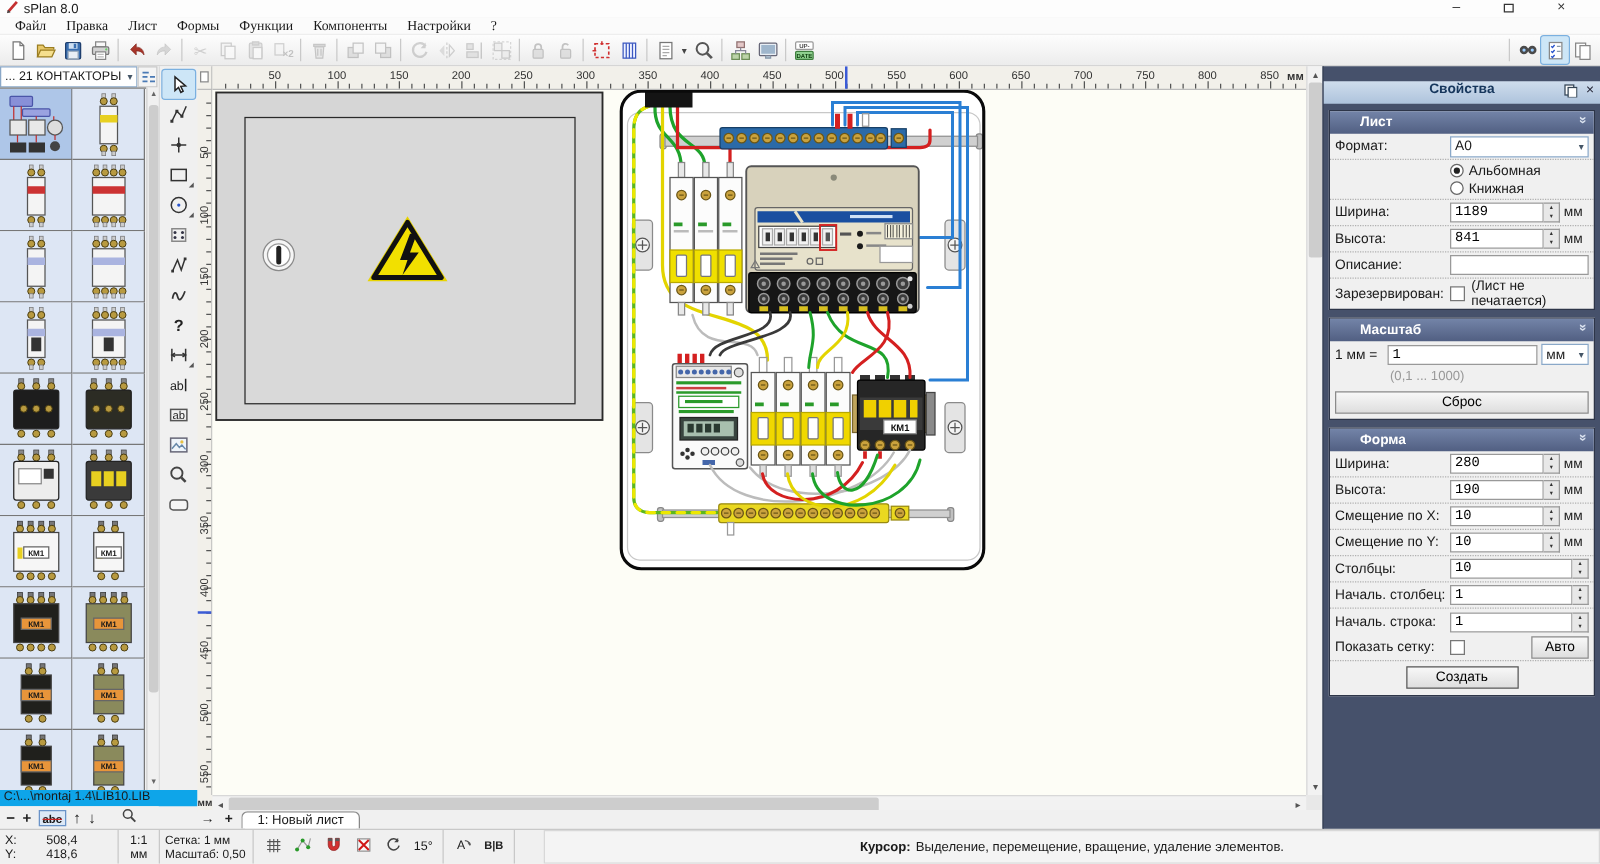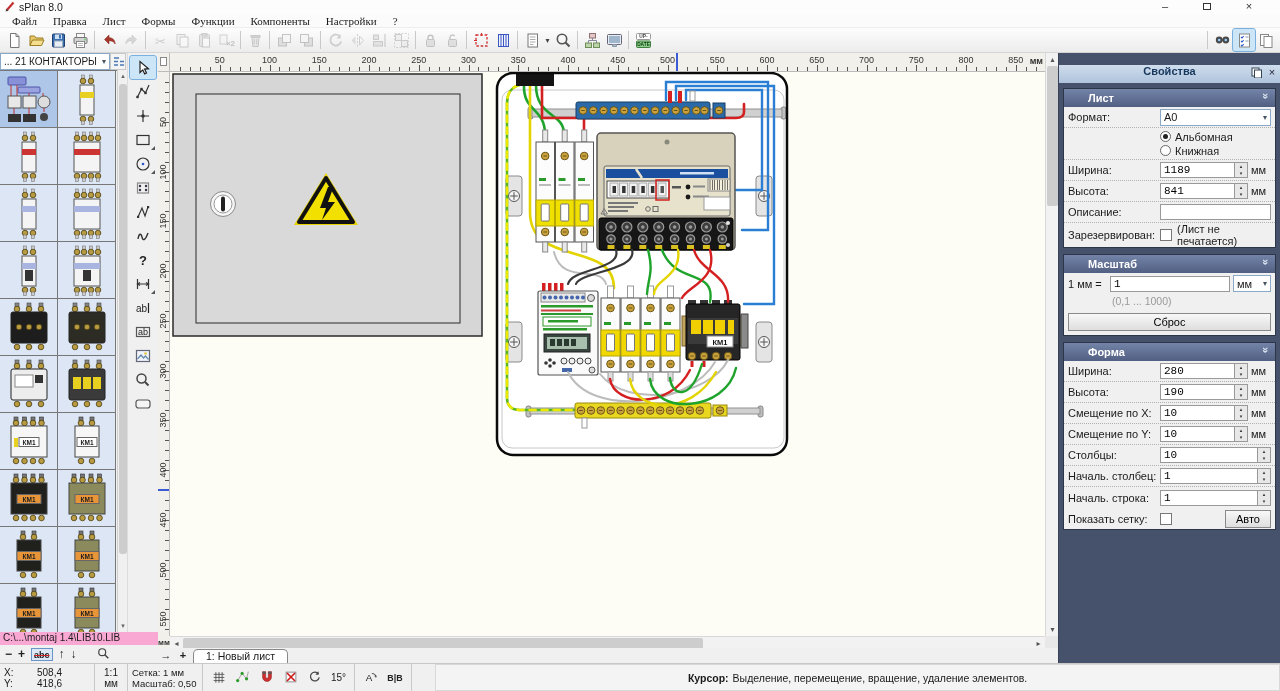--- a/index.html
+++ b/index.html
@@ -31,21 +31,21 @@
   #lib-head { display:flex; height:17px; }
   #lib-combo { width:110px; height:17px; background:#fff; border:1px solid #8aa8c8; display:flex; align-items:center; justify-content:space-between; padding:0 3px; font-size:10px; }
   #lib-tree-btn { width:16px; height:17px; display:flex; align-items:center; justify-content:center; background:#f4f4f4; border:1px solid #c8c8c8; }
   #lib-cells { position:absolute; left:0; top:17px; width:117px; height:562px; overflow:hidden; display:flex; flex-wrap:wrap; align-content:flex-start; border-top:1px solid #777; }
   .lib-cell { width:58px; height:57px; border-right:1px solid #777; border-bottom:1px solid #777; background:#dde6f4; display:flex; align-items:center; justify-content:center; }
   .lib-cell.selected { background:#aec6e8; }
   #lib-scroll { position:absolute; left:117px; top:17px; width:10px; height:562px; background:#f0f0f0; border-left:1px solid #d0d0d0; font-size:7px; color:#666; text-align:center; }
   #lib-scroll .thumb { position:absolute; left:1px; top:14px; width:8px; height:470px; background:#cdcdcd; border-radius:3px; }
   #lib-scroll .sarr { position:absolute; left:0; width:10px; height:12px; line-height:12px; }
 
-  #lib-info { position:absolute; left:0; top:632px; width:158px; height:13px; font-size:10px; padding-left:3px; background:#f9a8d4; white-space:nowrap; }
+  #lib-info { position:absolute; left:0; top:632px; width:158px; height:13px; font-size:10px; padding-left:3px; background:#0ea5e9; white-space:nowrap; }
   #lib-buttons { position:absolute; left:0; top:645px; width:127px; height:18px; display:flex; align-items:center; gap:6px; padding-left:5px; background:#f0f0f0; }
   .lb-btn { font-size:12px; font-weight:bold; color:#222; line-height:14px; }
   .lb-abc { font-size:9px; font-weight:bold; text-decoration:line-through; text-decoration-color:#cc2222; border:1px solid #6a93c8; background:#dce8f6; padding:0 2px; height:13px; line-height:12px; }
   .lb-mag { margin-left:14px; }
 
   
   #tool-palette { position:absolute; left:127px; top:53px; width:31px; height:579px; background:#f0f0f0; border-left:1px solid #dcdcdc; padding-top:2px; }
   .pal-btn { width:26px; height:23px; margin:1px auto; display:flex; align-items:center; justify-content:center; position:relative; border-radius:2px; }
   .pal-btn.active { background:#cde6f7; outline:1px solid #7ab0e0; }
   .pal-btn .fly { position:absolute; right:1px; bottom:1px; width:0; height:0; border-left:4px solid transparent; border-bottom:4px solid #555; }
@@ -1515,16 +1515,19 @@
               <i>▾</i>
             </span>
           </div>
         </div>
       <div class="prow">
         <span class="plabel">Показать сетку:</span>
         <span class="checkbox"></span>
         <span style="flex:1"></span>
         <button class="pbtn">Авто</button>
       </div>
+      <div class="create-row">
+        <button class="pbtn" style="width:90px;border-color:#555">Создать</button>
+      </div>
     </div>
 
   </div>
 </div>
 
 </body></html>

